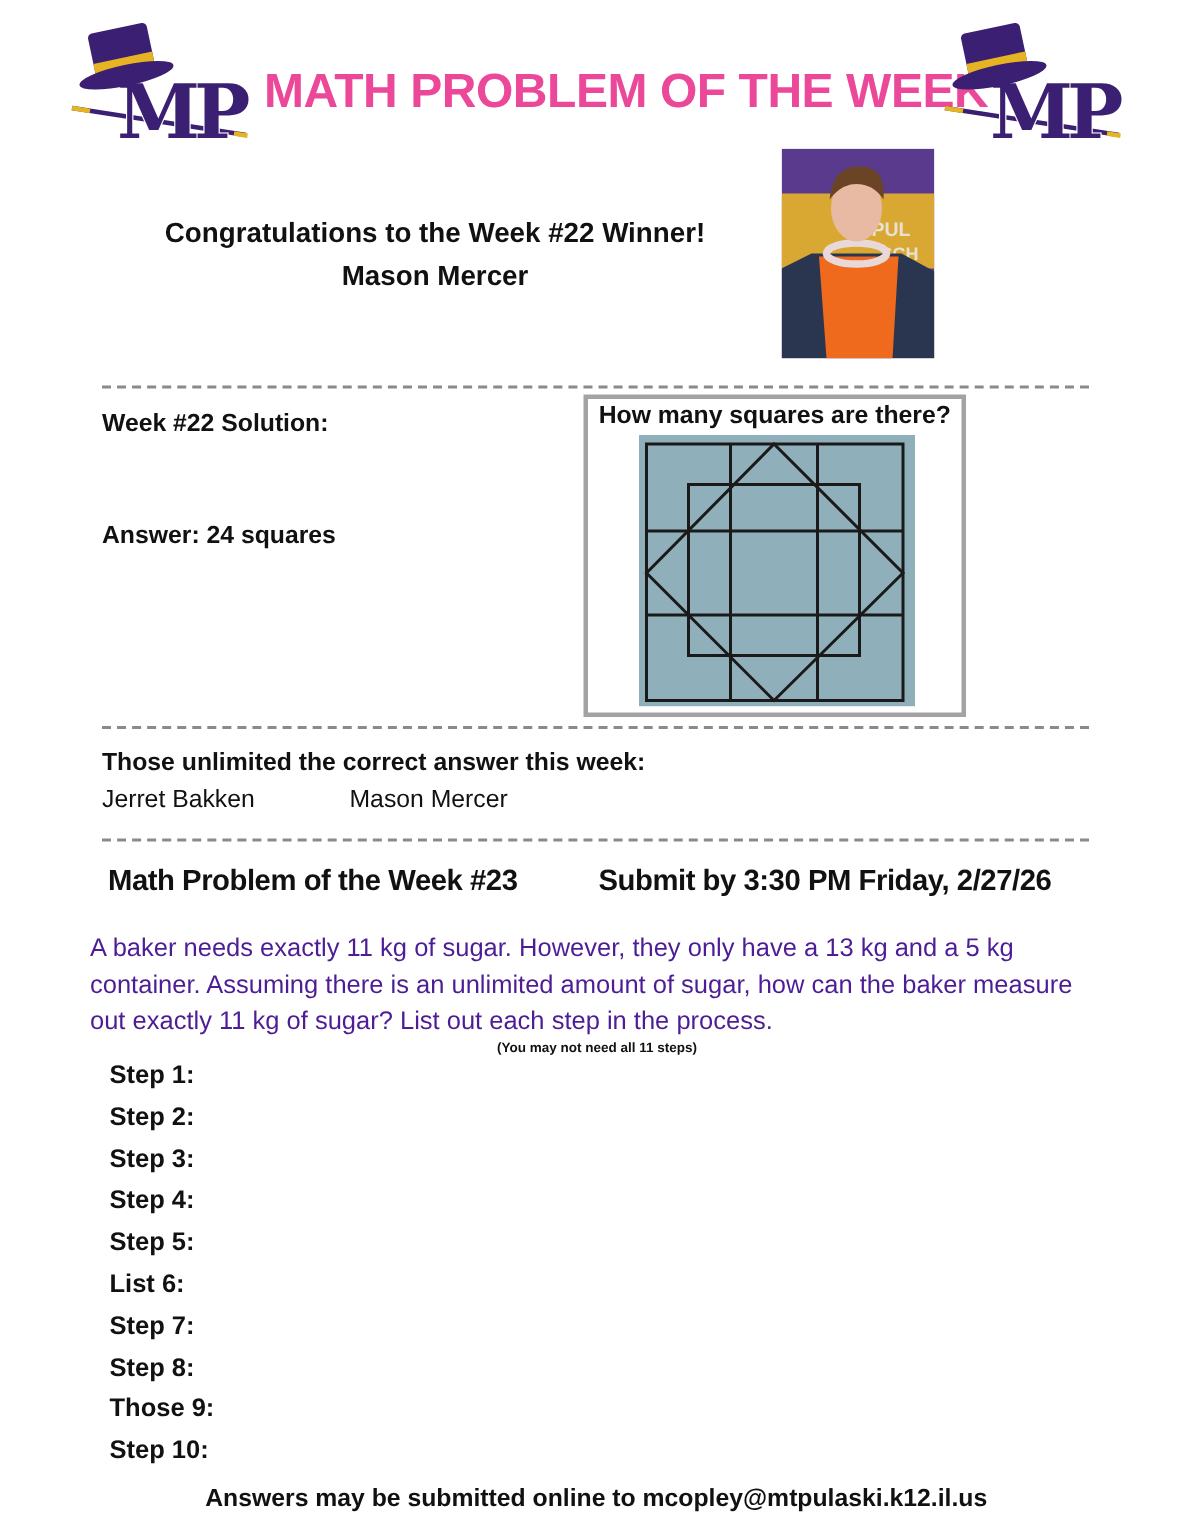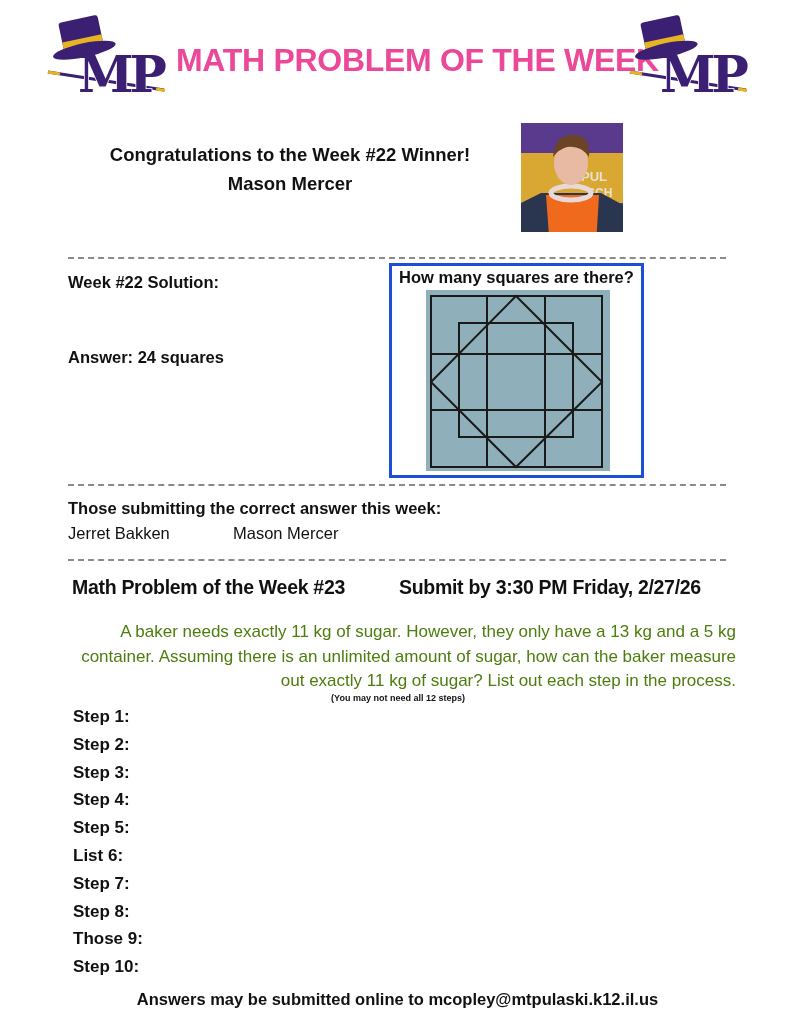--- a/index.html
+++ b/index.html
@@ -2,29 +2,29 @@
 <html><head>
 <meta charset="utf-8">
 <style>
   html, body { margin: 0; padding: 0; background: #ffffff; }
   body { width: 795px; height: 1024px; position: relative; overflow: hidden;
          font-family: "Liberation Sans", "DejaVu Sans", sans-serif; color: #111; }
   .abs { position: absolute; }
   .logo { position: absolute; width: 125px; height: 85px; }
   .title { left: 176px; top: 42px; font-size: 32px; font-weight: bold; letter-spacing: -0.3px; color: #ec4899; white-space: nowrap; }
   .congrats { left: 60px; width: 460px; top: 140px; text-align: center; font-size: 18.5px; font-weight: bold; line-height: 29px; }
-  .photo { left: 521px; top: 123px; width: 102px; height: 109px; overflow: hidden; }
+  .photo { left: 521px; top: 99px; width: 102px; height: 140px; overflow: hidden; }
   .dash { position: absolute; left: 68px; width: 658px; height: 0; border-top: 2px dashed #8a8a8a; }
   .label-b { font-size: 16.5px; font-weight: bold; white-space: nowrap; }
-  .puzzle-box { left: 389px; top: 263px; width: 249px; height: 209px; border: 3px solid #1d4ed8; box-sizing: content-box; }
+  .puzzle-box { left: 389px; top: 263px; width: 249px; height: 209px; border: 3px solid #a3a3a3; box-sizing: content-box; }
   .puzzle-q { position: absolute; left: 0; right: 0; top: 2px; text-align: center; font-size: 16.5px; font-weight: bold; white-space: nowrap; }
   .names { left: 68px; top: 524px; font-size: 16.5px; white-space: nowrap; }
   .names span { display: inline-block; }
   .hdr { top: 576px; font-size: 19.5px; font-weight: bold; white-space: nowrap; letter-spacing: -0.3px; }
-  .problem { left: 60px; width: 676px; top: 620px; text-align: right; font-size: 17px; line-height: 24.5px; color: #4d7c0f; }
+  .problem { left: 60px; width: 676px; top: 620px; text-align: left; font-size: 17px; line-height: 24.5px; color: #4c1d95; }
   .note { left: 60px; width: 676px; top: 693px; text-align: center; font-size: 9px; font-weight: bold; }
   .steps { left: 73px; top: 707px; }
   .step { height: 27.8px; font-size: 17px; font-weight: bold; line-height: 20px; }
   .footer { left: 0; width: 795px; top: 990px; text-align: center; font-size: 16.5px; font-weight: bold; white-space: nowrap; }
 </style>
 </head>
 <body>
 
 <div class="logo" style="left:44px; top:14px;">
   <svg width="125" height="85" viewBox="0 0 125 85">
@@ -91,32 +91,32 @@
       <line x1="431" y1="354" x2="602" y2="354"></line>
       <line x1="431" y1="410" x2="602" y2="410"></line>
       <rect x="459" y="323" width="114" height="114"></rect>
       <polygon points="516,296 602,382 516,467 431,382"></polygon>
     </g>
   </svg>
 </div>
 
 <div class="dash" style="top:484px;"></div>
 
-<div class="abs label-b" style="left:68px; top:499px;">Those submitting the correct answer this week:</div>
+<div class="abs label-b" style="left:68px; top:499px;">Those unlimited the correct answer this week:</div>
 <div class="abs names">
   <span style="width:165px;">Jerret Bakken</span><span>Mason Mercer</span>
 </div>
 
 <div class="dash" style="top:559px;"></div>
 
 <div class="abs hdr" style="left:72px;">Math Problem of the Week #23</div>
 <div class="abs hdr" style="left:399px;">Submit by 3:30 PM Friday, 2/27/26</div>
 
 <div class="abs problem">A baker needs exactly 11 kg of sugar. However, they only have a 13 kg and a 5 kg container. Assuming there is an unlimited amount of sugar, how can the baker measure out exactly 11 kg of sugar? List out each step in the process.</div>
-<div class="abs note">(You may not need all 12 steps)</div>
+<div class="abs note">(You may not need all 11 steps)</div>
 
 <div class="abs steps">
   <div class="step">Step 1:</div>
   <div class="step">Step 2:</div>
   <div class="step">Step 3:</div>
   <div class="step">Step 4:</div>
   <div class="step">Step 5:</div>
   <div class="step">List 6:</div>
   <div class="step">Step 7:</div>
   <div class="step">Step 8:</div>

